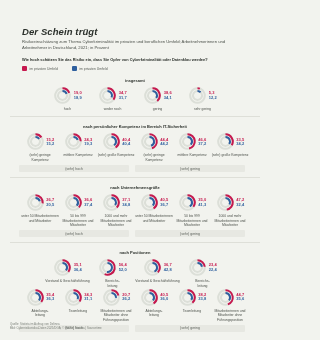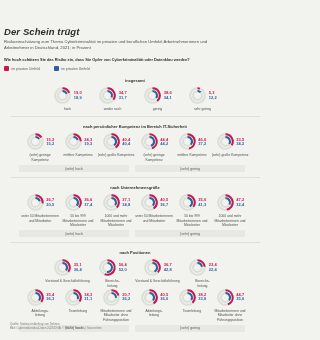--- a/index.html
+++ b/index.html
@@ -7,21 +7,21 @@
     width:270px;height:340px;overflow:hidden;
     background:#f2f3ee;
     font-family:"Liberation Sans", sans-serif;
     color:#3a3f3a;
     -webkit-font-smoothing:antialiased;
   }
   .page{position:relative;width:270px;height:340px;box-sizing:border-box;
         padding:0;background:#f2f3ee;}
 
   
-  .hdr{padding:26px 10px 0 4px;}
+  .hdr{padding:26px 10px 0 22px;}
   .title{font-size:9.5px;font-weight:700;font-style:italic;color:#2b302b;letter-spacing:.1px;
          line-height:11px;margin:0 0 2px 0;}
   .subtitle{font-size:4.2px;line-height:5.6px;color:#4d524c;margin:0;max-width:228px;font-weight:400;}
   .question{font-size:3.9px;font-weight:700;color:#2b302b;margin:7px 0 0 0;}
 
   
   .legend{display:flex;gap:14px;margin:4px 0 0 0;align-items:center;}
   .lg{display:flex;align-items:center;gap:2.5px;}
   .lg-sw{width:5px;height:5px;border-radius:1px;display:block;}
   .lg-sw.red{background:#c6184e;}

